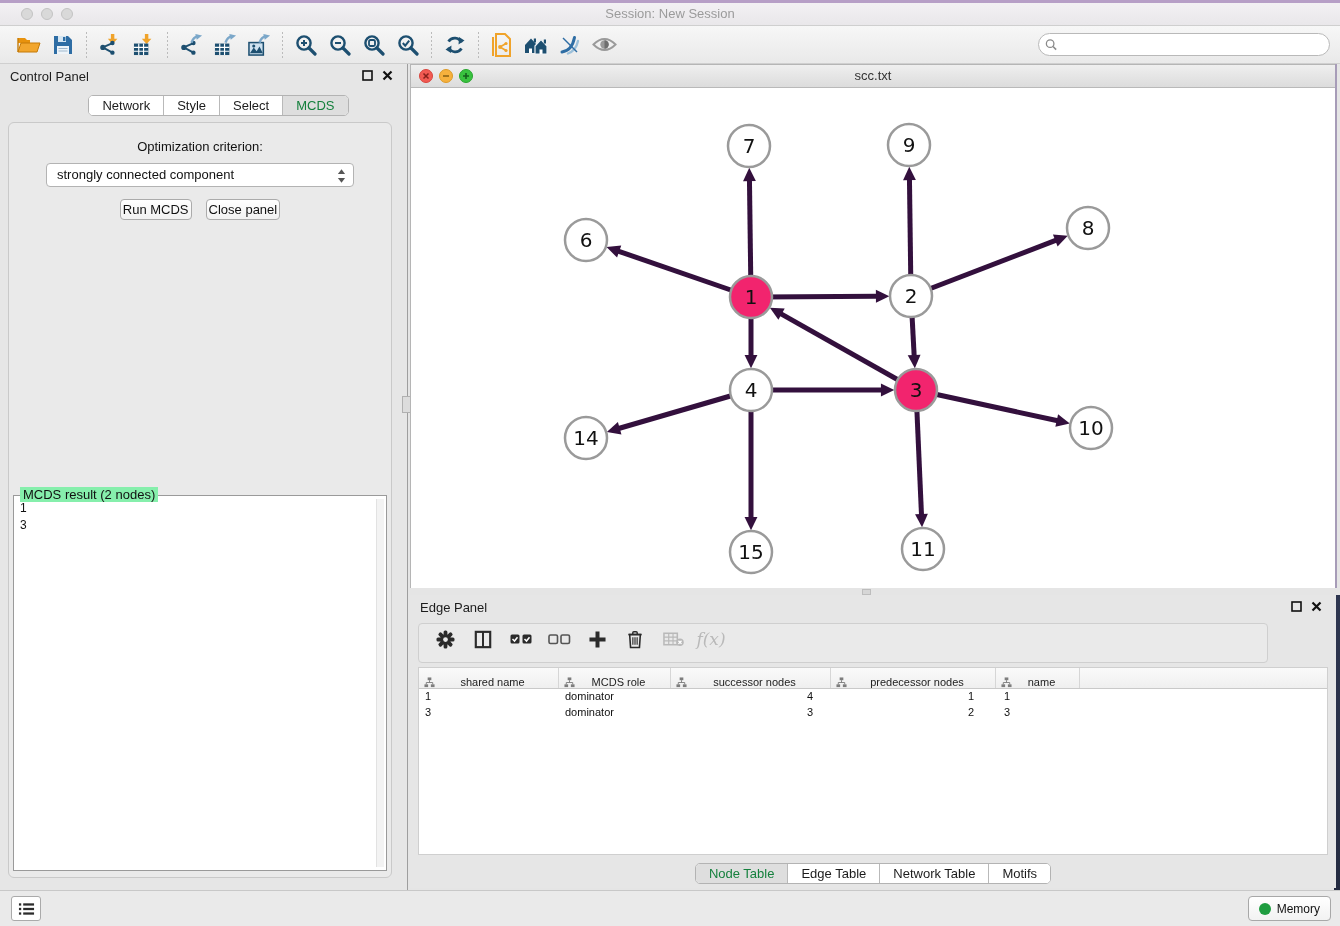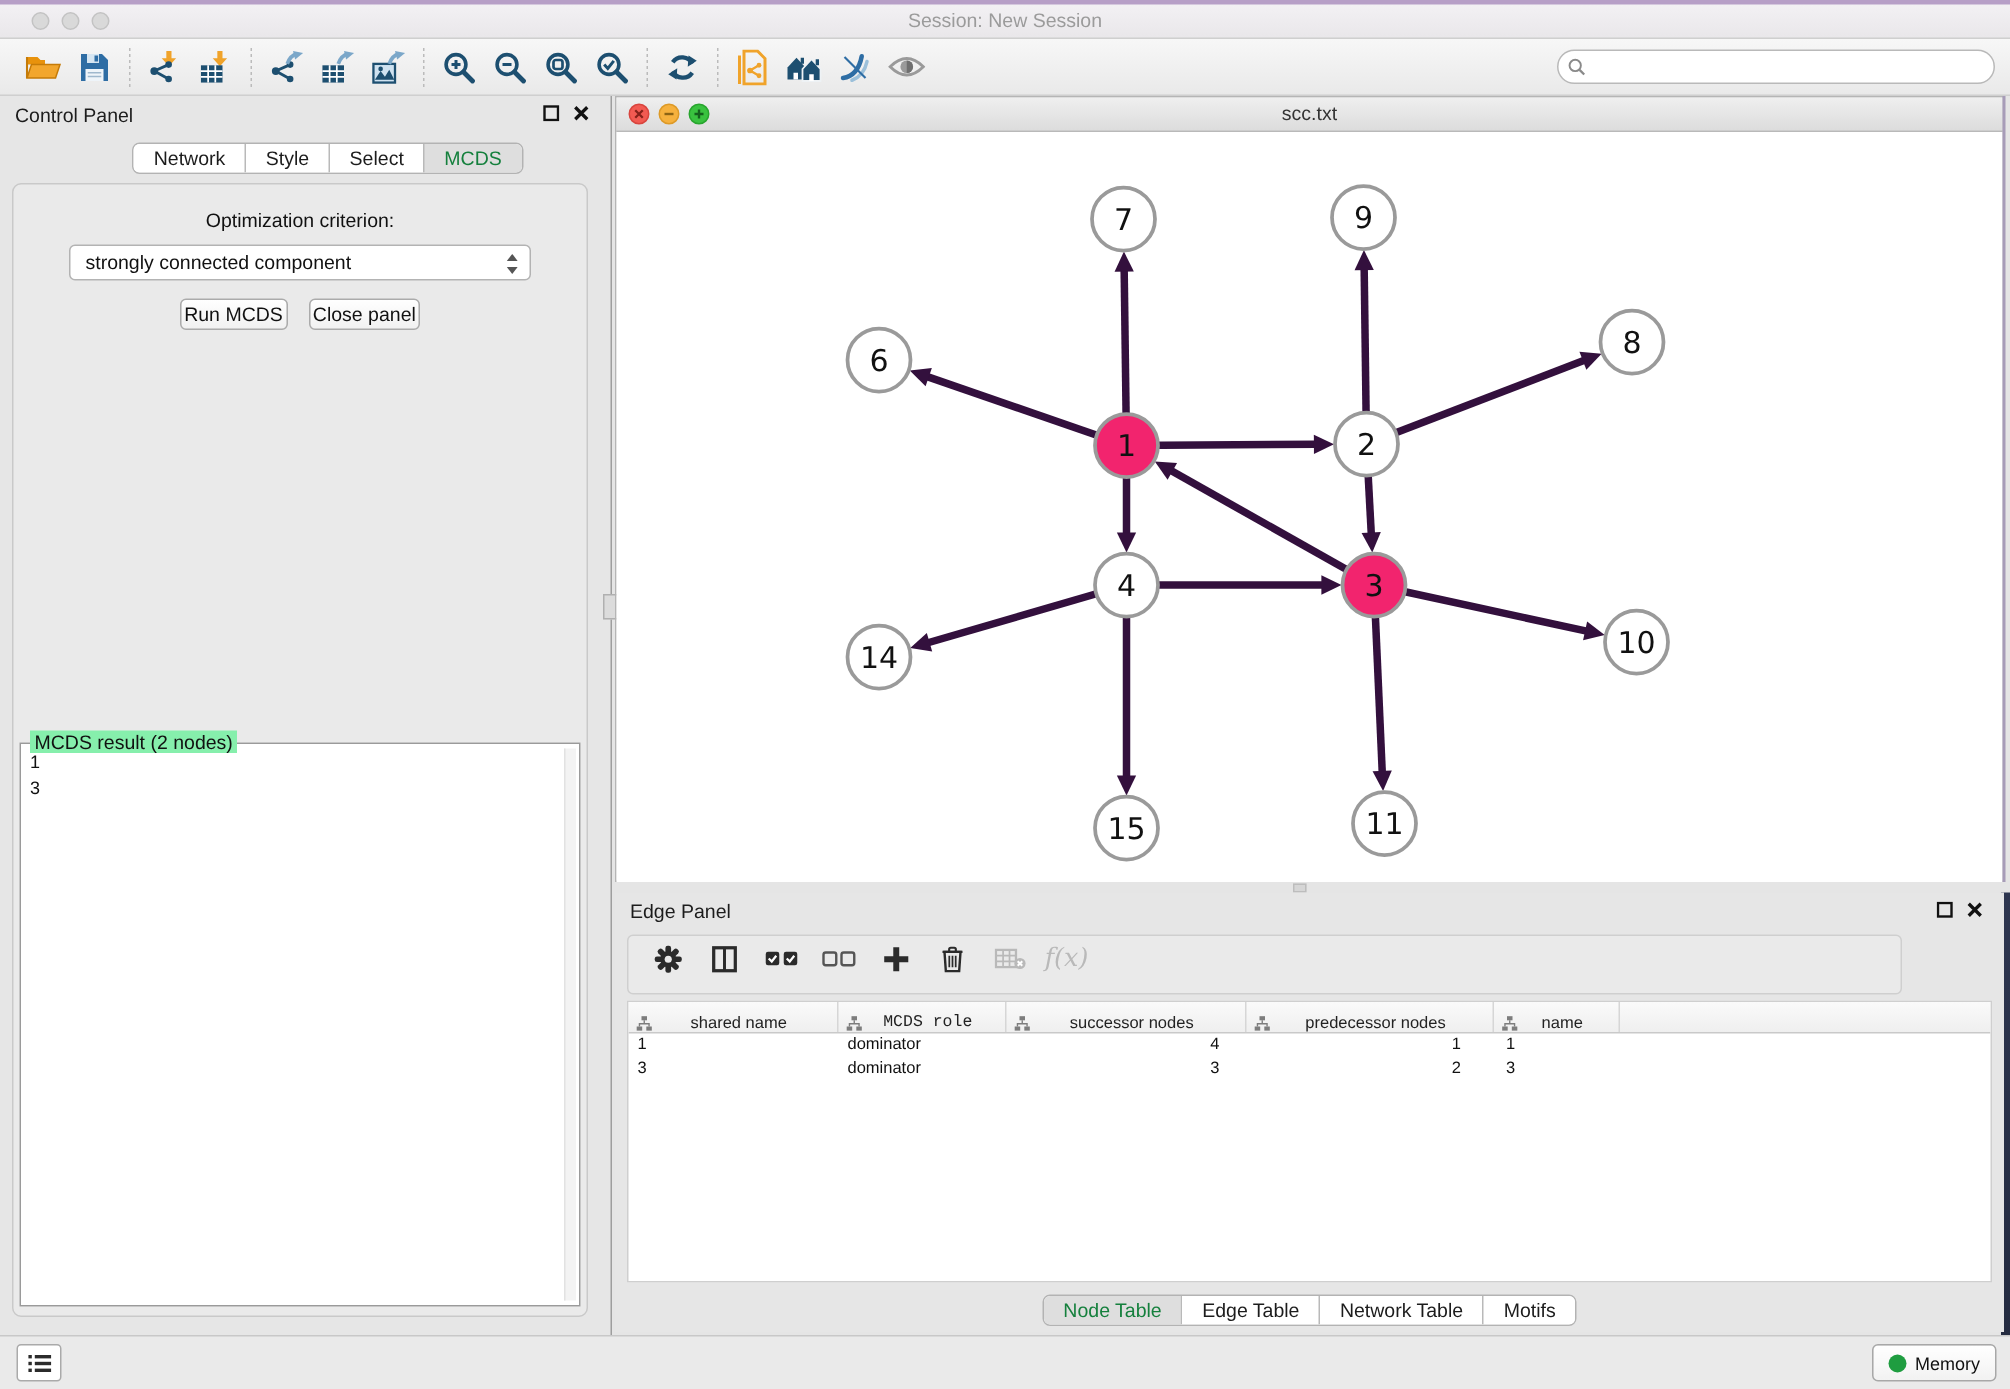--- a/index.html
+++ b/index.html
@@ -491,21 +491,21 @@
           <svg width="11" height="11" viewBox="0 0 12 12">
             <g fill="#7d7d7d">
               <rect x="4" y="0.5" width="4" height="3"></rect>
               <rect x="0.5" y="8" width="4" height="3"></rect>
               <rect x="7.5" y="8" width="4" height="3"></rect>
             </g>
             <path d="M6 3.5 V6 M2.5 8 V6 H9.5 V8" stroke="#7d7d7d" fill="none" stroke-width="1"></path>
           </svg>
           <span class="th-label">shared name</span>
         </div>
-        <div class="th" style="width: 112px; font-family: Liberation Mono, monospace;">
+        <div class="th" style="width: 112px;">
           <svg width="11" height="11" viewBox="0 0 12 12">
             <g fill="#7d7d7d">
               <rect x="4" y="0.5" width="4" height="3"></rect>
               <rect x="0.5" y="8" width="4" height="3"></rect>
               <rect x="7.5" y="8" width="4" height="3"></rect>
             </g>
             <path d="M6 3.5 V6 M2.5 8 V6 H9.5 V8" stroke="#7d7d7d" fill="none" stroke-width="1"></path>
           </svg>
           <span class="th-label">MCDS role</span>
         </div>

